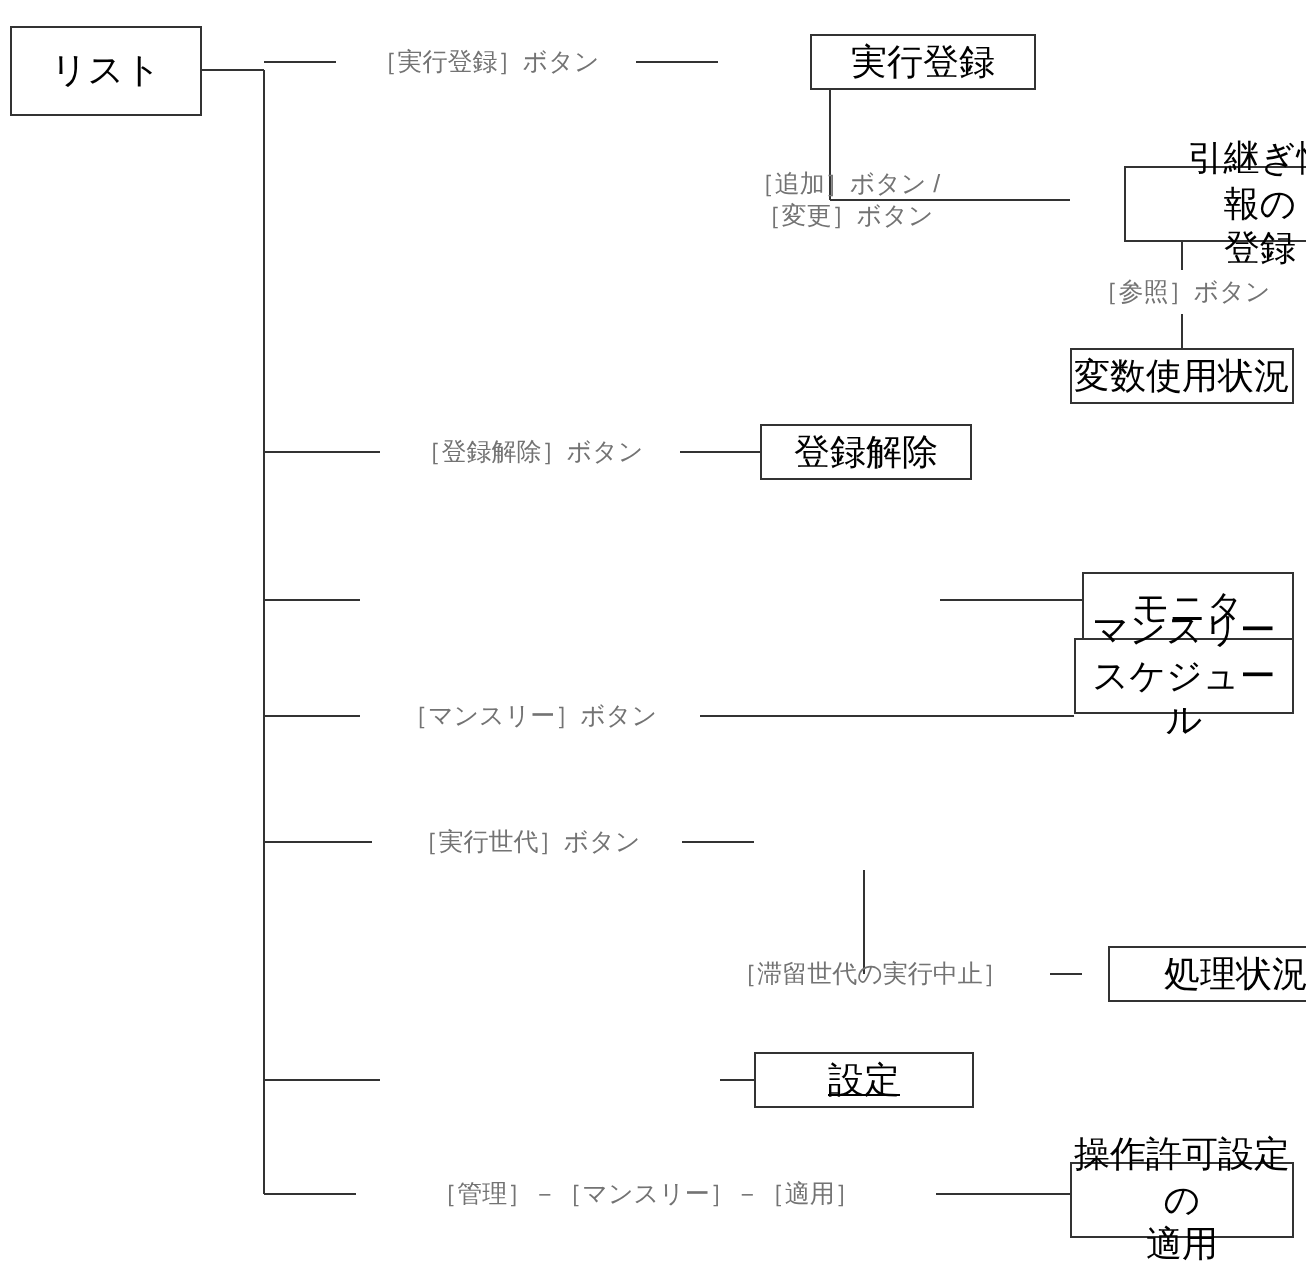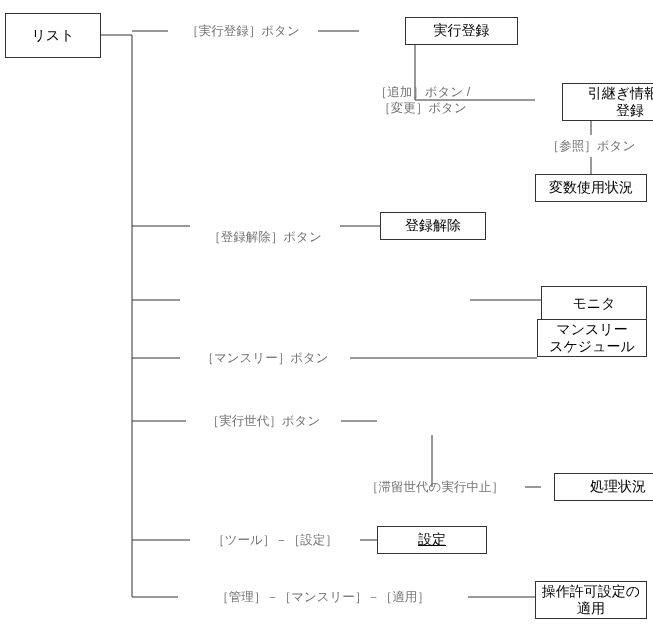--- a/index.html
+++ b/index.html
@@ -24,21 +24,21 @@
     width: 653px;
     height: 631px;
     pointer-events: none;
   }
   .box {
     position: absolute;
     box-sizing: border-box;
     border: 1px solid #333333;
     background: #ffffff;
     color: #000000;
-    font-size: 14px;
+    font-size: 18px;
     line-height: 1.25;
     display: flex;
     align-items: center;
     justify-content: center;
     text-align: center;
     white-space: pre-line;
   }
   .label {
     position: absolute;
     box-sizing: border-box;
@@ -121,26 +121,25 @@
   <div class="box" style="left:535px; top:581px; width:112px; height:38px;">操作許可設定の
 適用</div>
 
   <div class="label" style="left:168px; top:19px; width:150px; height:24px;">［実行登録］ボタン</div>
 
   <div class="label" style="left:355px; top:80px; width:135px; height:40px;">［追加］ボタン /
 ［変更］ボタン</div>
 
   <div class="label" style="left:532px; top:135px; width:118px; height:22px;">［参照］ボタン</div>
 
-  <div class="label" style="left:190px; top:214px; width:150px; height:24px;margin-top:11px;">［登録解除］ボタン</div>
+  <div class="label" style="left:190px; top:214px; width:150px; height:24px;">［登録解除］ボタン</div>
 
 
   <div class="label" style="left:180px; top:346px; width:170px; height:24px;">［マンスリー］ボタン</div>
 
   <div class="label" style="left:186px; top:409px; width:155px; height:24px;">［実行世代］ボタン</div>
 
   <div class="label" style="left:345px; top:475px; width:180px; height:24px;">［滞留世代の実行中止］</div>
 
-  <div class="label" style="left:190px; top:528px; width:170px; height:24px;">［ツール］－［設定］</div>
 
   <div class="label" style="left:178px; top:585px; width:290px; height:24px;">［管理］－［マンスリー］－［適用］</div>
 
 </div>
 
 </body></html>

